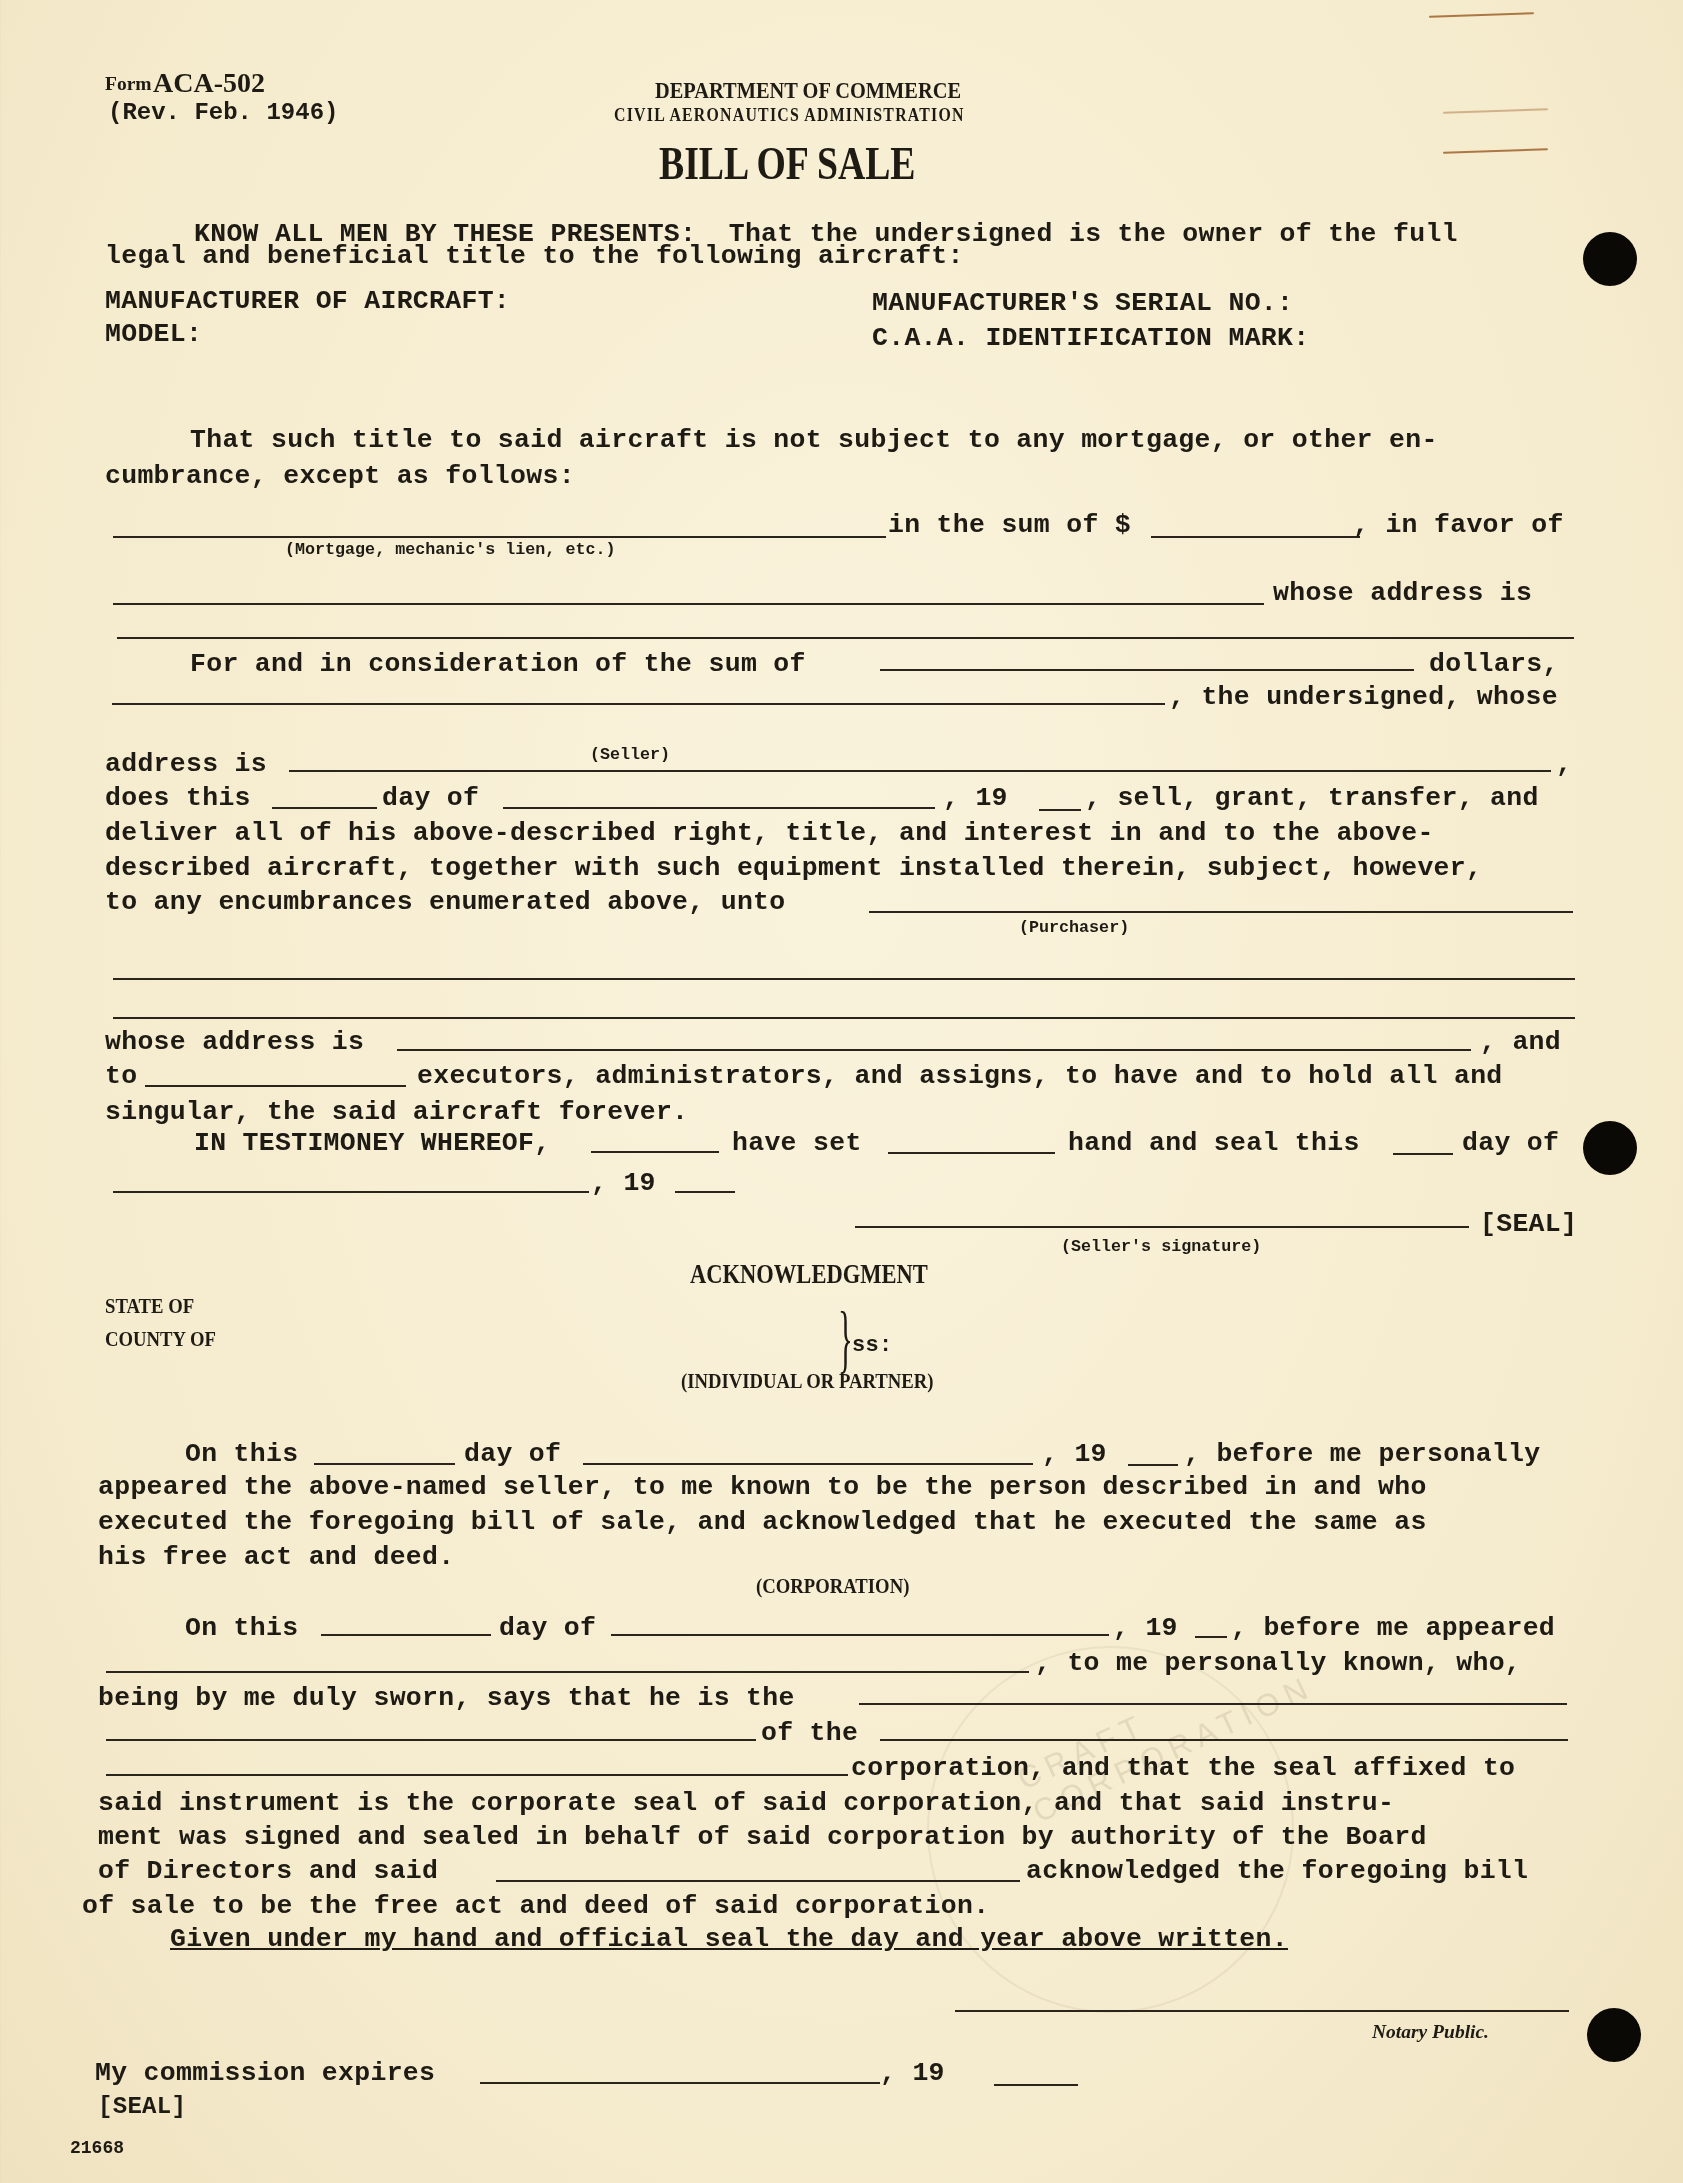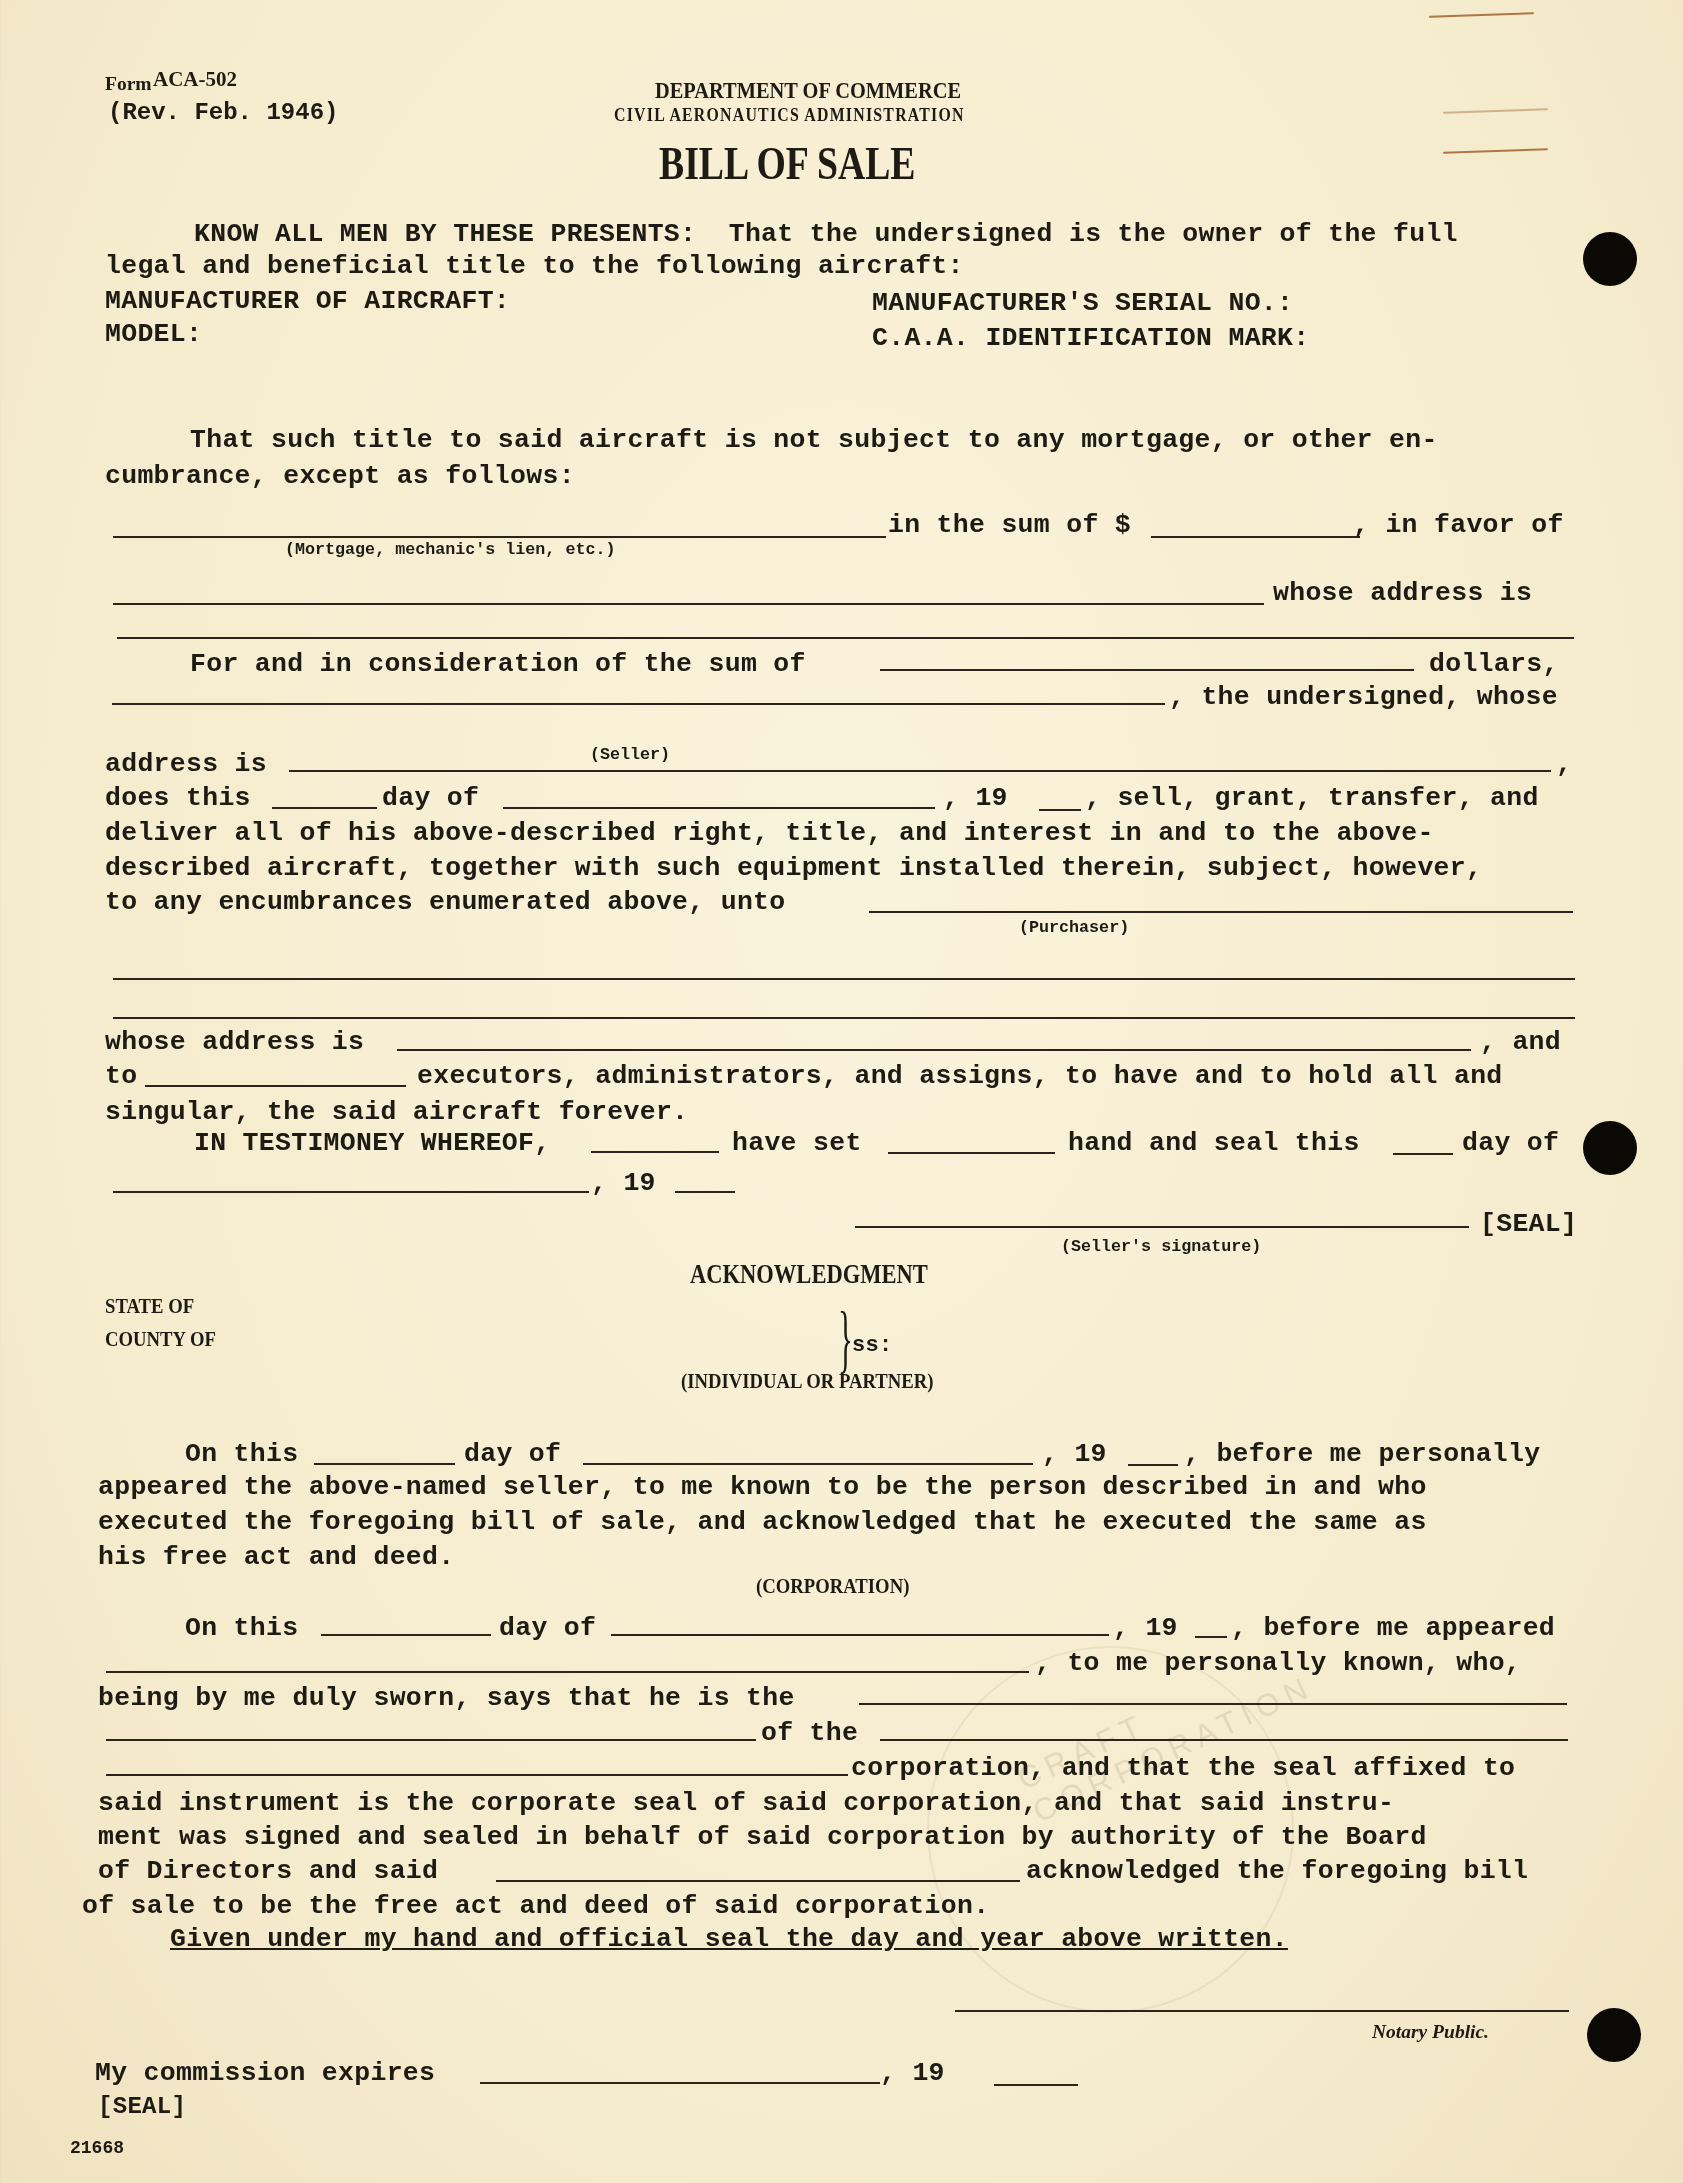--- a/index.html
+++ b/index.html
@@ -30,30 +30,30 @@
 <div class="seal-emboss">
     <span>CRAFT CORPORATION</span>
   </div>
 
 <div class="hole" style="left:1583px;top:232px;"></div>
 <div class="hole" style="left:1583px;top:1121px;"></div>
 <div class="hole" style="left:1587px;top:2008px;"></div>
 
 <div>
   <div class="hdr" style="left:105px;top:73px;font-size:19.5px;">Form</div>
-  <div class="hdr" style="left:153px;top:67px;font-size:21px;">ACA-502</div>
+  <div class="hdr" style="left:153px;top:67px;font-size:28px;">ACA-502</div>
   <div class="hdr" style="left:108px;top:99px;font-size:24px;font-family:'Liberation Mono',monospace;">(Rev. Feb. 1946)</div>
   <div class="hdr" style="left:655px;top:77px;font-size:24px;transform:scaleX(0.85);">DEPARTMENT OF COMMERCE</div>
   <div class="hdr" style="left:614px;top:105px;font-size:18px;letter-spacing:1.4px;transform:scaleX(0.88);">CIVIL AERONAUTICS ADMINISTRATION</div>
   <div class="hdr" style="left:659px;top:137px;font-size:46px;transform:scaleX(0.82);">BILL OF SALE</div>
 </div>
 
 <div>
   <div class="ln" style="left:194px;top:218px;">KNOW ALL MEN BY THESE PRESENTS:  That the undersigned is the owner of the full</div>
-  <div class="ln" style="left:105px;top:250px;text-align:center;">legal and beneficial title to the following aircraft:</div>
+  <div class="ln" style="left:105px;top:240px;text-align:center;">legal and beneficial title to the following aircraft:</div>
   <div class="ln" style="left:105px;top:285px;">MANUFACTURER OF AIRCRAFT:</div>
   <div class="ln" style="left:872px;top:287px;">MANUFACTURER'S SERIAL NO.:</div>
   <div class="ln" style="left:105px;top:318px;">MODEL:</div>
   <div class="ln" style="left:872px;top:322px;">C.A.A. IDENTIFICATION MARK:</div>
 </div>
 
 <div>
   <div class="ln" style="left:190px;top:424px;">That such title to said aircraft is not subject to any mortgage, or other en-</div>
   <div class="ln" style="left:105px;top:460px;">cumbrance, except as follows:</div>
   <div class="blank" style="left:113px;top:536px;width:773px;"></div>

